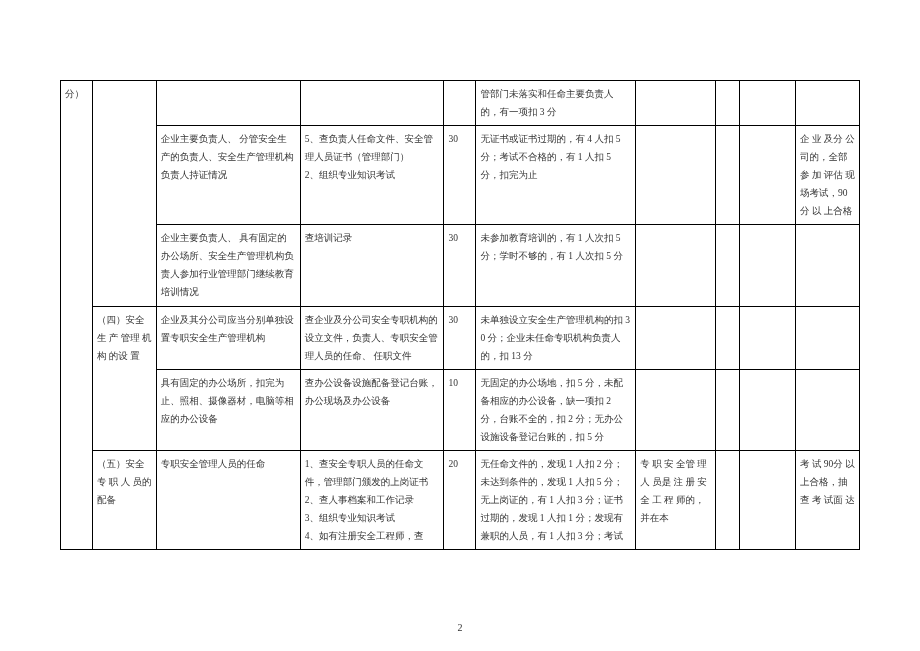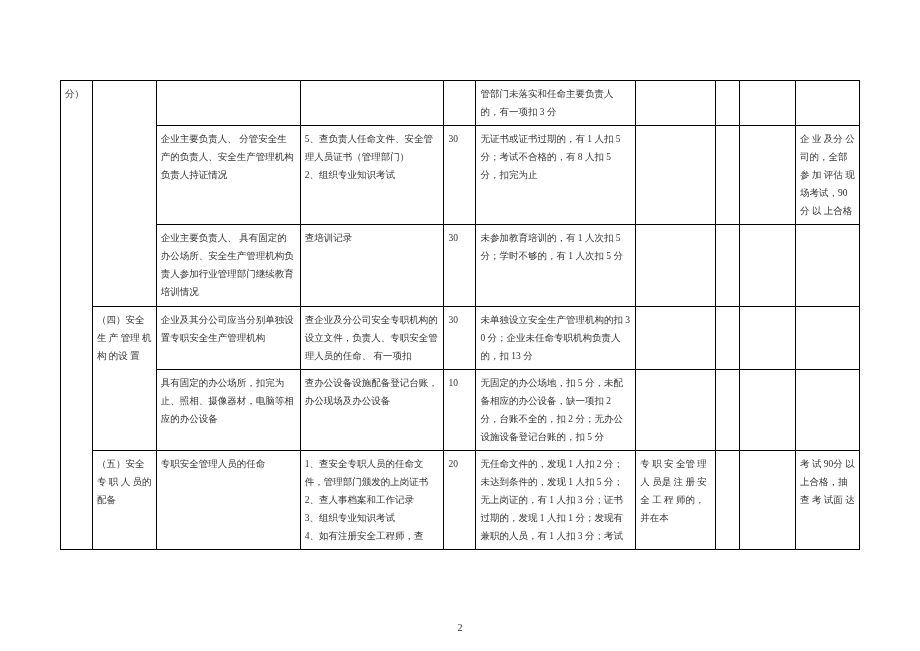--- a/index.html
+++ b/index.html
@@ -73,42 +73,42 @@
       <td></td>
       <td></td>
       <td></td>
     </tr>
 
     <tr>
       <td>企业主要负责人、 分管安全生产的负责人、安全生产管理机构负责人持证情况</td>
       <td style="white-space:pre-line">5、查负责人任命文件、安全管理人员证书（管理部门）
 2、组织专业知识考试</td>
       <td>30</td>
-      <td>无证书或证书过期的，有 1 人扣 5 分；考试不合格的，有 8 人扣 5 分，扣完为止</td>
+      <td>无证书或证书过期的，有 4 人扣 5 分；考试不合格的，有 1 人扣 5 分，扣完为止</td>
       <td></td>
       <td></td>
       <td></td>
       <td>企 业 及分 公 司的，全部参 加 评估 现 场考试，90分 以 上合格</td>
     </tr>
 
     <tr>
       <td>企业主要负责人、 具有固定的办公场所、安全生产管理机构负责人参加行业管理部门继续教育培训情况</td>
       <td>查培训记录</td>
       <td>30</td>
       <td>未参加教育培训的，有 1 人次扣 5 分；学时不够的，有 1 人次扣 5 分</td>
       <td></td>
       <td></td>
       <td></td>
       <td></td>
     </tr>
 
     <tr>
       <td rowspan="2">（四）安全 生 产 管理 机 构 的设 置</td>
       <td>企业及其分公司应当分别单独设置专职安全生产管理机构</td>
-      <td>查企业及分公司安全专职机构的设立文件，负责人、专职安全管理人员的任命、 有一项扣</td>
+      <td>查企业及分公司安全专职机构的设立文件，负责人、专职安全管理人员的任命、 任职文件</td>
       <td>30</td>
       <td>未单独设立安全生产管理机构的扣 30 分；企业未任命专职机构负责人的，扣 13 分</td>
       <td></td>
       <td></td>
       <td></td>
       <td></td>
     </tr>
 
     <tr>
       <td>具有固定的办公场所，扣完为止、照相、摄像器材，电脑等相应的办公设备</td>

